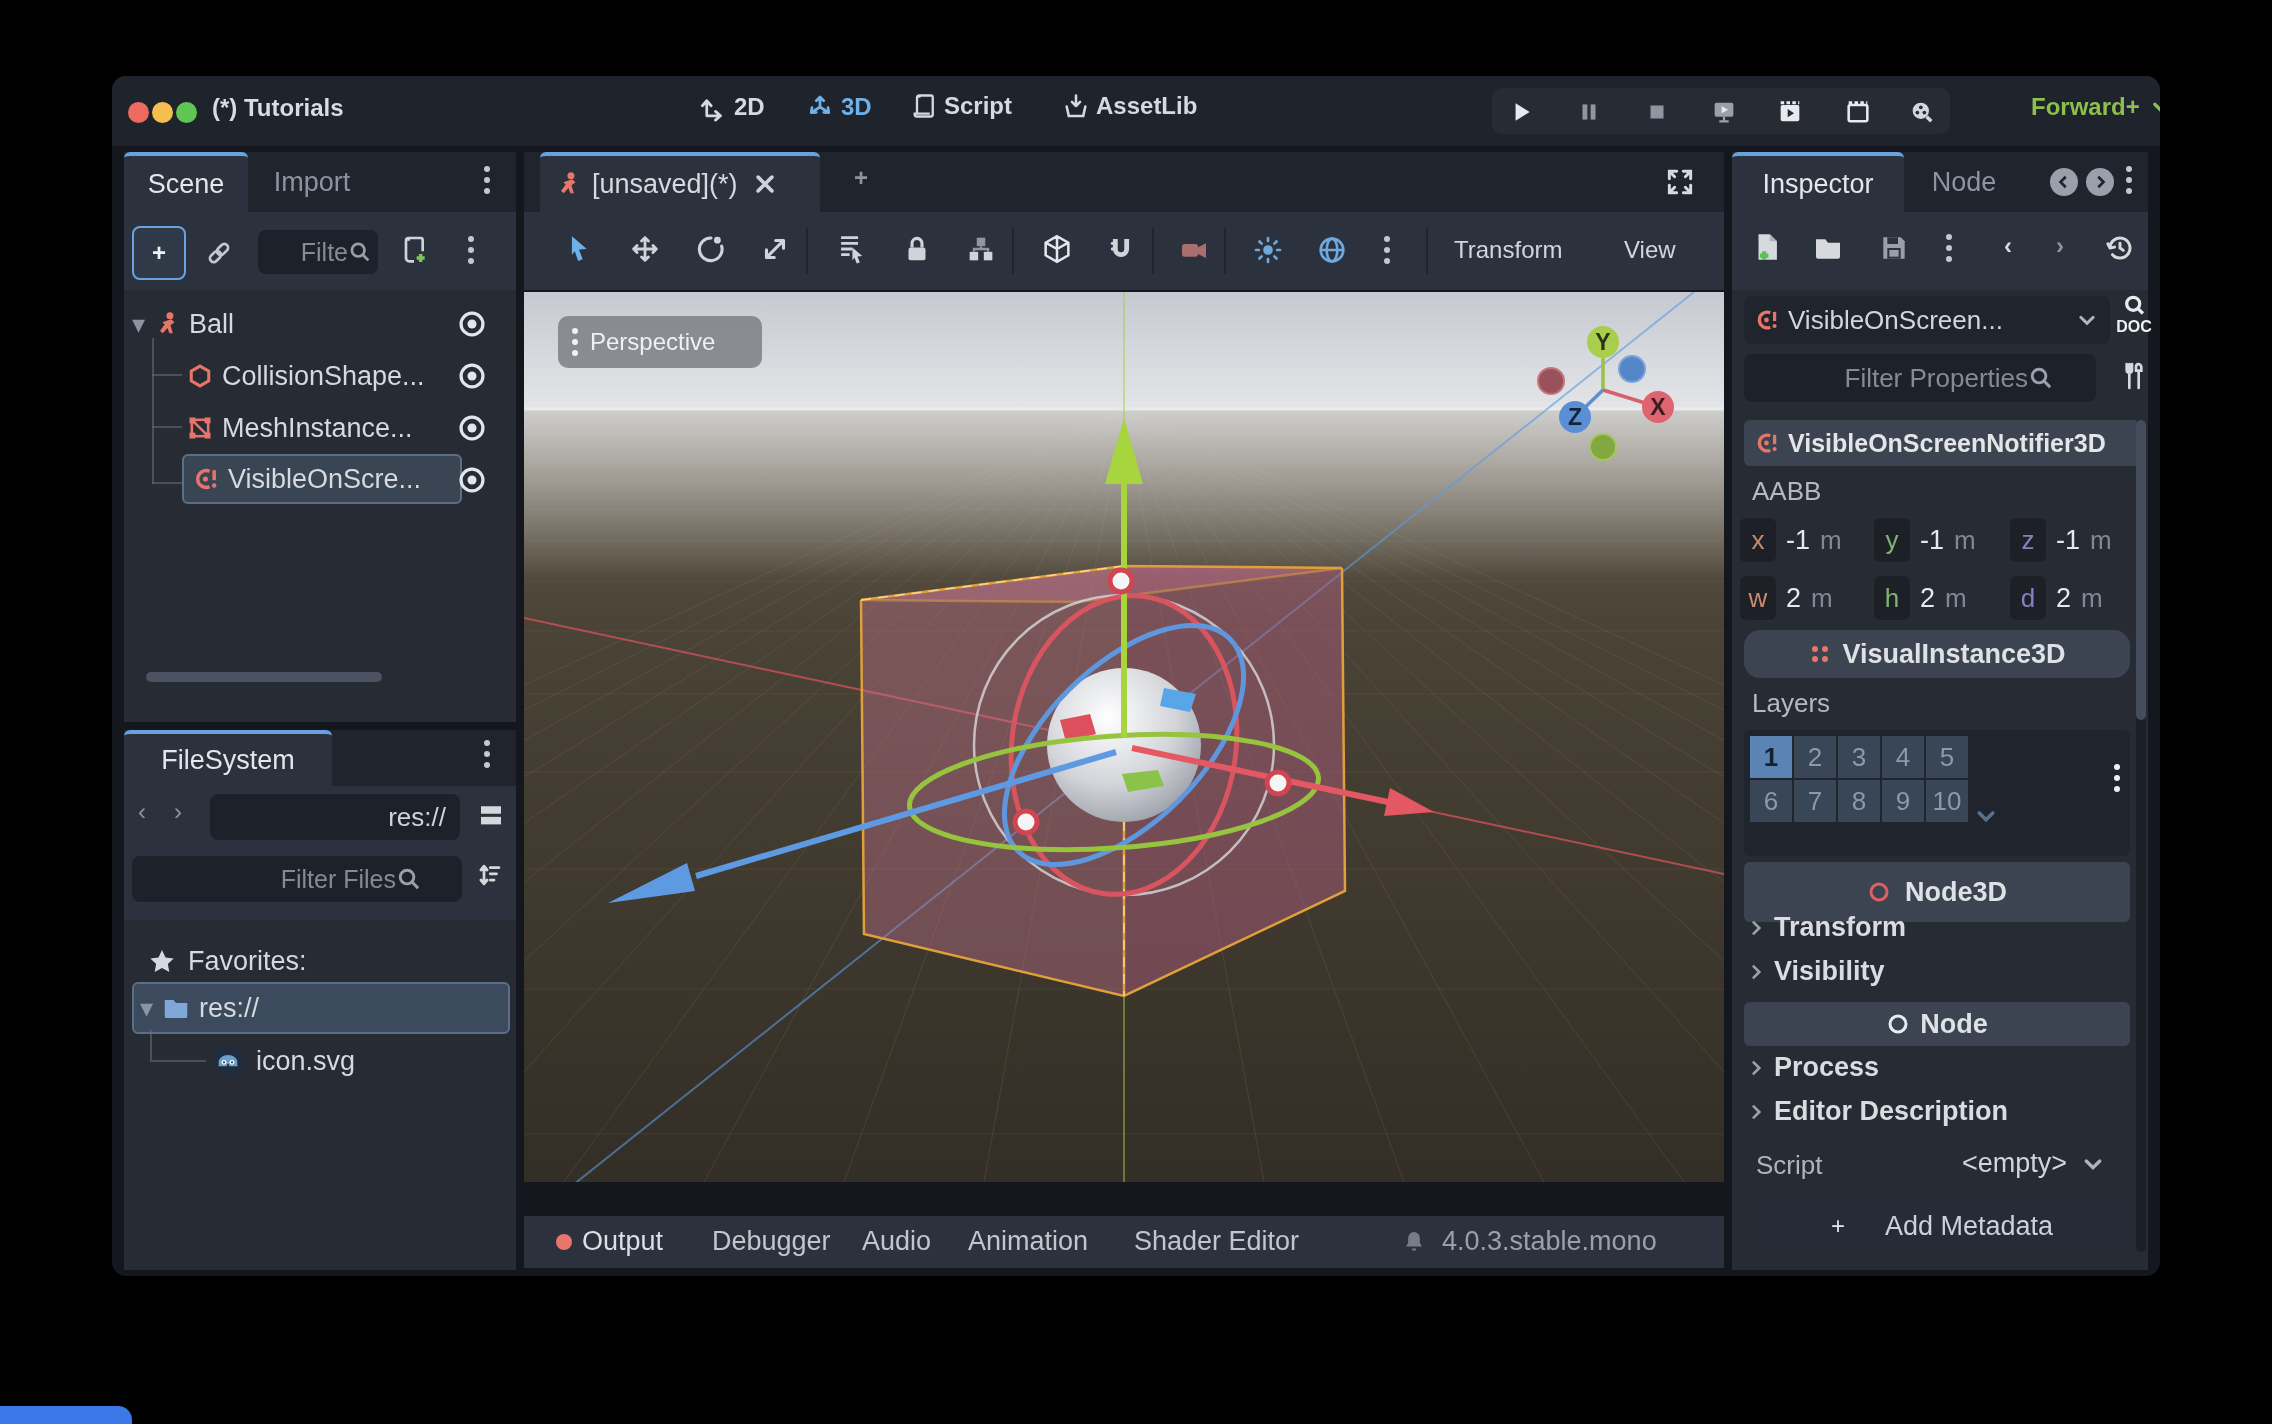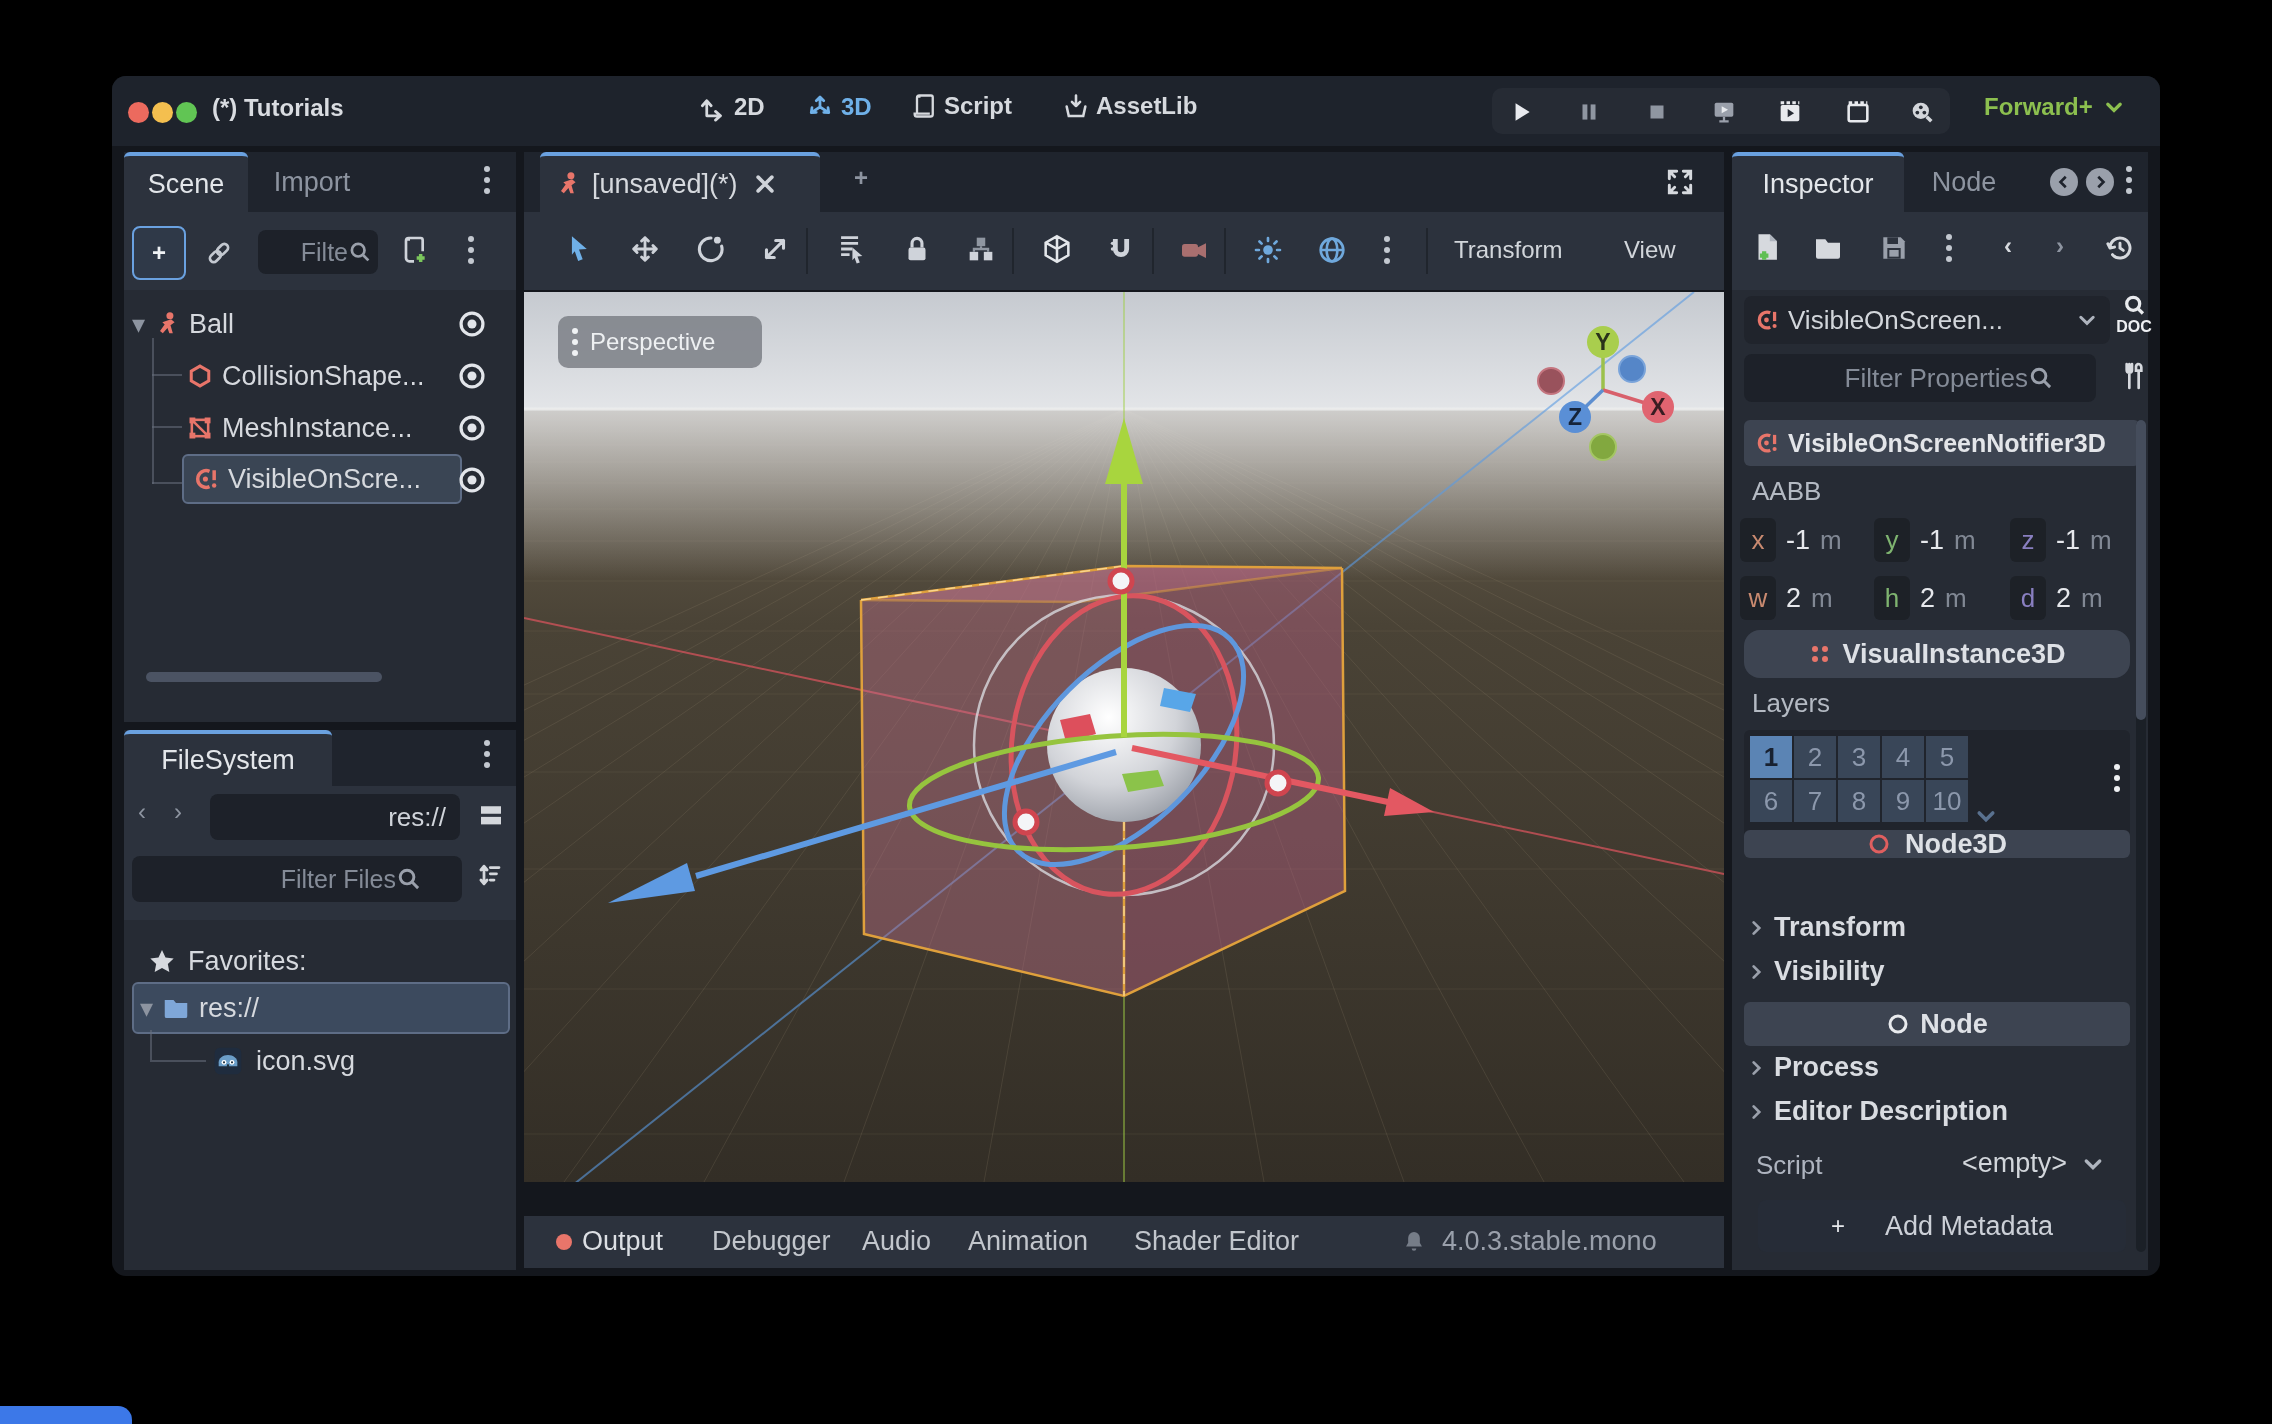--- a/index.html
+++ b/index.html
@@ -125,21 +125,21 @@
     <div class="a" style="left:1796px;top:22px;">
       <svg width="28" height="28" viewBox="0 0 24 24">
           <circle cx="11" cy="11" r="7" fill="#d3d6db"></circle>
           <circle cx="11" cy="8" r="1.6" fill="#262b34"></circle>
           <circle cx="8" cy="12.5" r="1.6" fill="#262b34"></circle>
           <circle cx="14" cy="12.5" r="1.6" fill="#262b34"></circle>
           <path d="M16 16l4 4" stroke="#d3d6db" stroke-width="3"></path>
         </svg>
       </div>
     <div class="a flex" style="left:1872px;top:17px;gap:10px;">
-      <span class="b t28" style="color:#8cbf4f;">Forward+</span>
+      <span class="b t28" style="color:#8cbf4f;margin-left:47px;">Forward+</span>
       <span>
         <svg width="22" height="22" viewBox="0 0 16 16">
             <path d="M3.5 6l4.5 4.5L12.5 6" stroke="#8cbf4f" stroke-width="2.4" fill="none" stroke-linecap="round"></path>
           </svg>
       </span>
     </div>
 
     <div class="a strip" style="left:12px;top:76px;width:392px;height:60px;"></div>
     <div class="a tab-active t27" style="left:12px;top:76px;width:124px;height:56px;">
         <span>Scene</span>
@@ -770,21 +770,21 @@
       <svg width="24" height="24" viewBox="0 0 16 16">
           <path d="M3.5 6l4.5 4.5L12.5 6" stroke="#59718f" stroke-width="2.4" fill="none" stroke-linecap="round"></path>
         </svg>
       </div>
     <div class="a dotv" style="left:2002px;top:688px;">
         <i style="background:#eef0f3"></i>
         <i style="background:#eef0f3"></i>
         <i style="background:#eef0f3"></i>
       </div>
 
-    <div class="a cat ctr" style="left:1632px;top:754px;width:386px;height:28px;gap:14px;">
+    <div class="a cat ctr" style="left:1632px;top:786px;width:386px;height:60px;gap:14px;">
       <span>
         <svg width="24" height="24" viewBox="0 0 24 24">
             <circle cx="12" cy="12" r="8" fill="none" stroke="#e05f5f" stroke-width="3"></circle>
           </svg>
       </span>
       <span class="b t27" style="color:#dee1e6;">Node3D</span>
     </div>
     <div class="a flex" style="left:1636px;top:836px;gap:8px;">
       <svg width="18" height="18" viewBox="0 0 16 16">
           <path d="M5 3l5 5-5 5" stroke="#9aa0ab" stroke-width="2.4" fill="none" stroke-linecap="round"></path>

